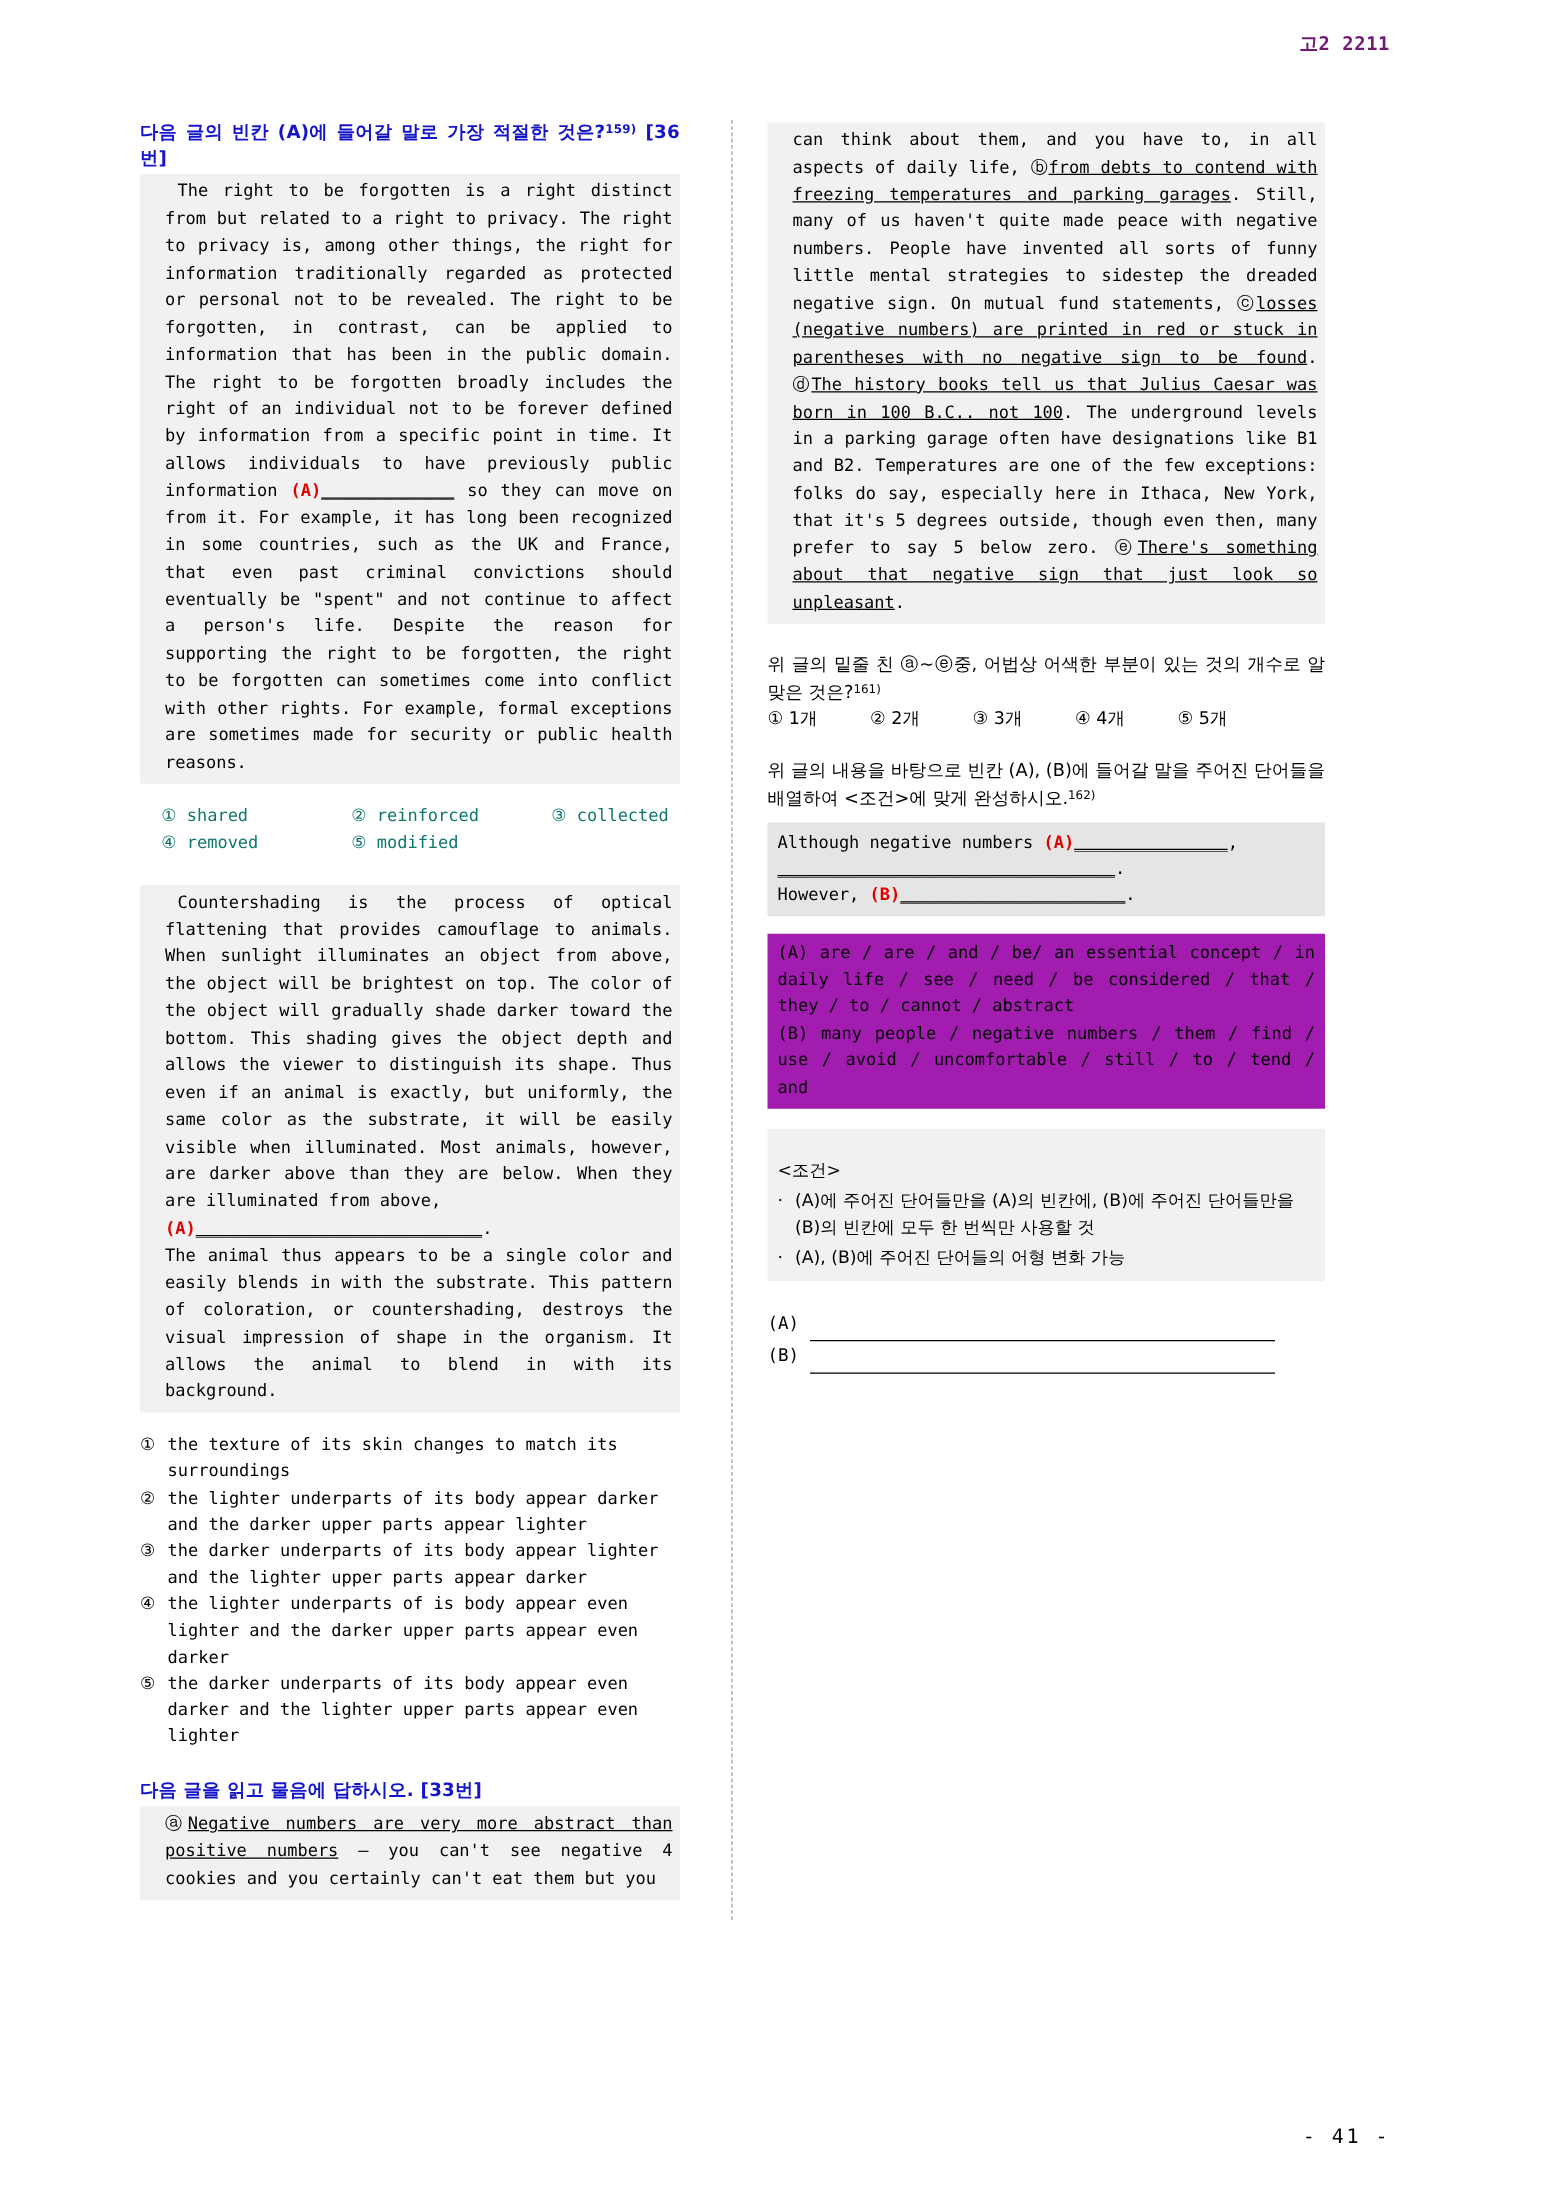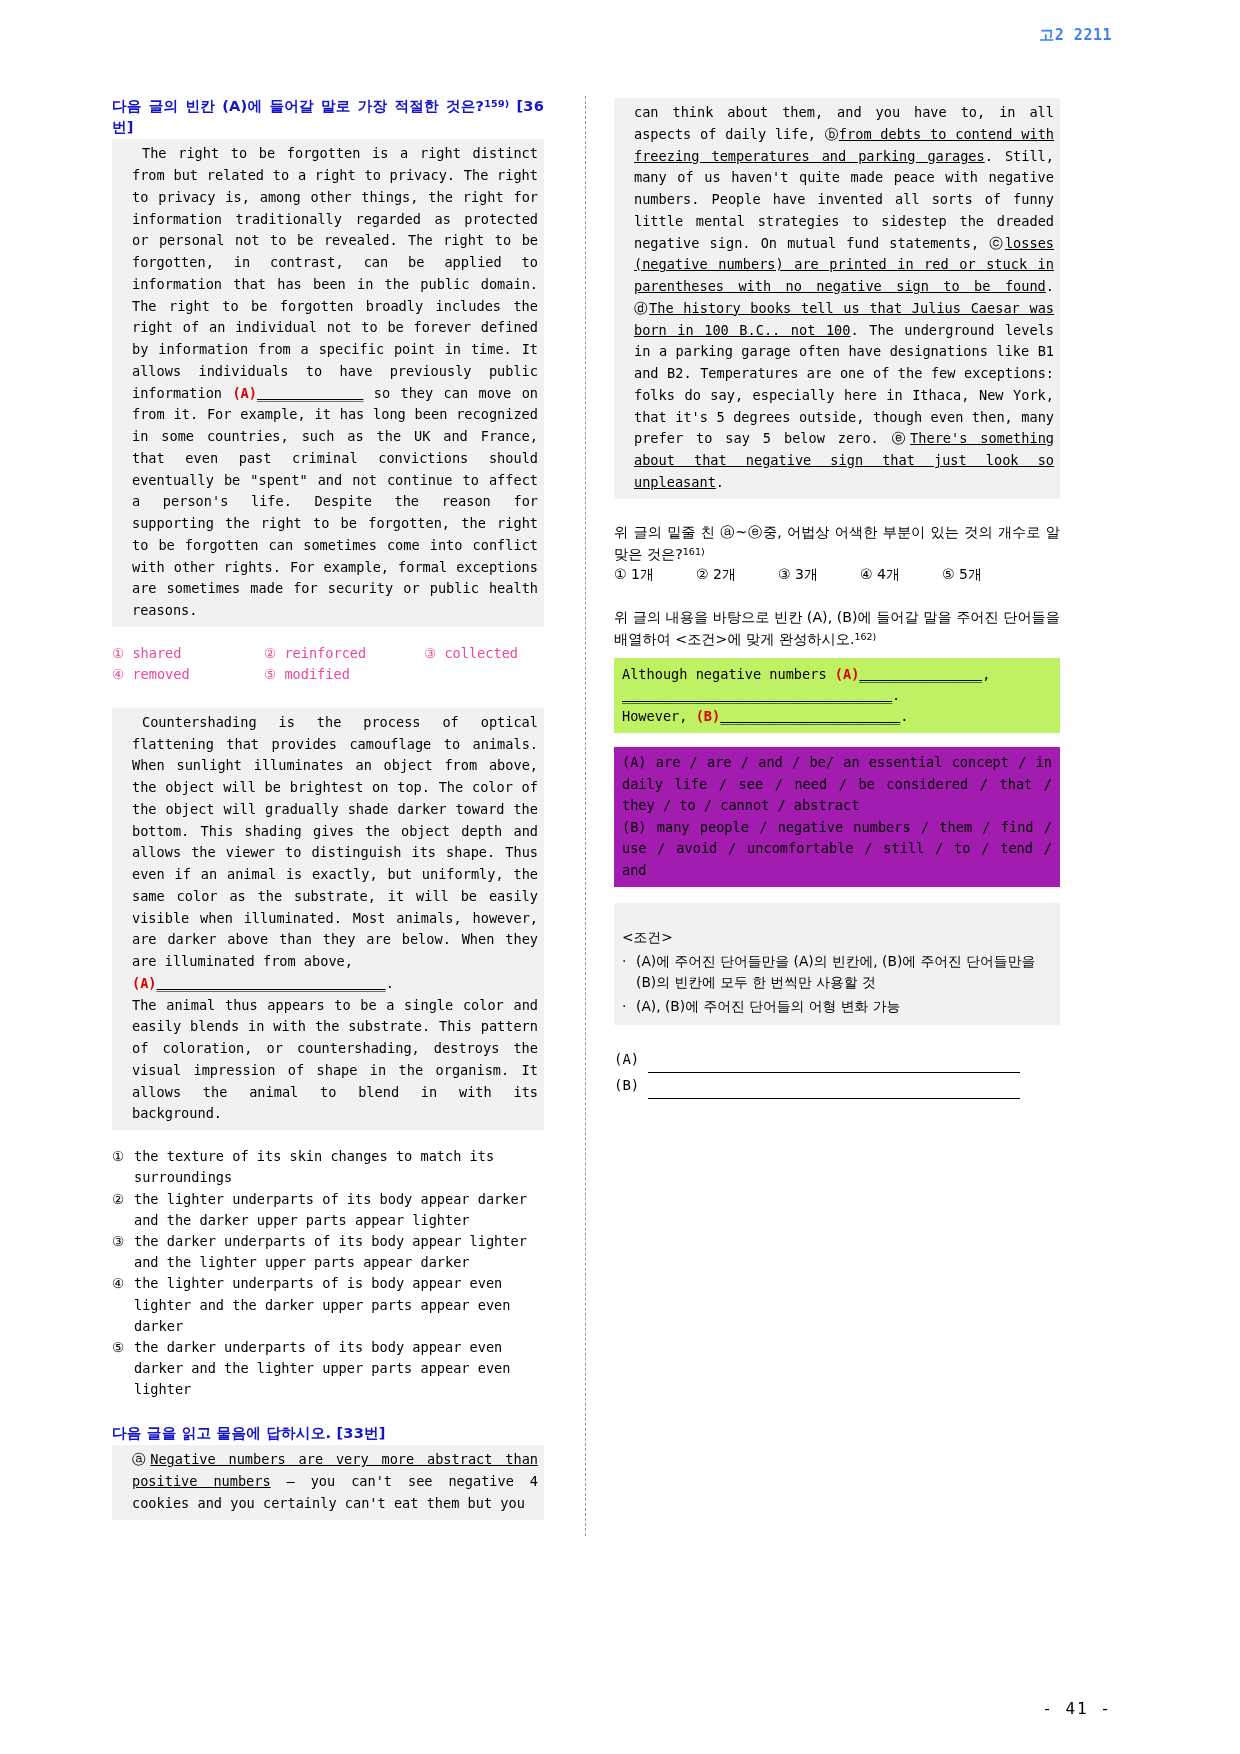--- a/index.html
+++ b/index.html
@@ -7,21 +7,21 @@
   body {
     width:1240px; height:1754px;
     background:#ffffff;
     font-family:"DejaVu Sans Mono", monospace;
     position:relative;
     overflow:hidden;
   }
   .page-header {
     position:absolute;
     top:26px; right:128px;
-    color:#3b82f6;
+    color:#701a75;
     font-size:15px;
     font-weight:bold;
     letter-spacing:0.5px;
   }
   .page-footer {
     position:absolute;
     bottom:36px; right:128px;
     color:#000;
     font-size:16px;
     letter-spacing:2px;
@@ -83,21 +83,22 @@
   }
   .blank-line {
     text-decoration:underline;
     color:#000;
   }
   .u { text-decoration:underline; }
   .choices {
     font-size:13.6px;
     line-height:1.58;
     margin-top:16px;
-    color:#ec4899;
+    color:#0f766e;
+    margin-left:17px;
   }
   .choice-row {
     display:flex;
   }
   .choice-row > span { display:inline-block; }
   .ch-a { width:152px; }
   .ch-b { width:160px; }
   .choices-list {
     font-size:13.6px;
     line-height:1.56;
@@ -128,21 +129,21 @@
     top:-4px;
   }
   .opt-row {
     font-size:14px;
     display:flex;
     margin-top:1px;
     font-family:"DejaVu Sans", sans-serif;
   }
   .opt-row > span { width:82px; }
   .grey-box {
-    background:#bef264;
+    background:#e5e5e5;
     padding:6px 8px;
     font-size:13.6px;
     line-height:1.62;
     margin-top:8px;
     color:#000;
   }
   .grey-box.tight { line-height:1.55; }
   .words-box {
     background:#a21caf;
     padding:5px 8px 6px 8px;

